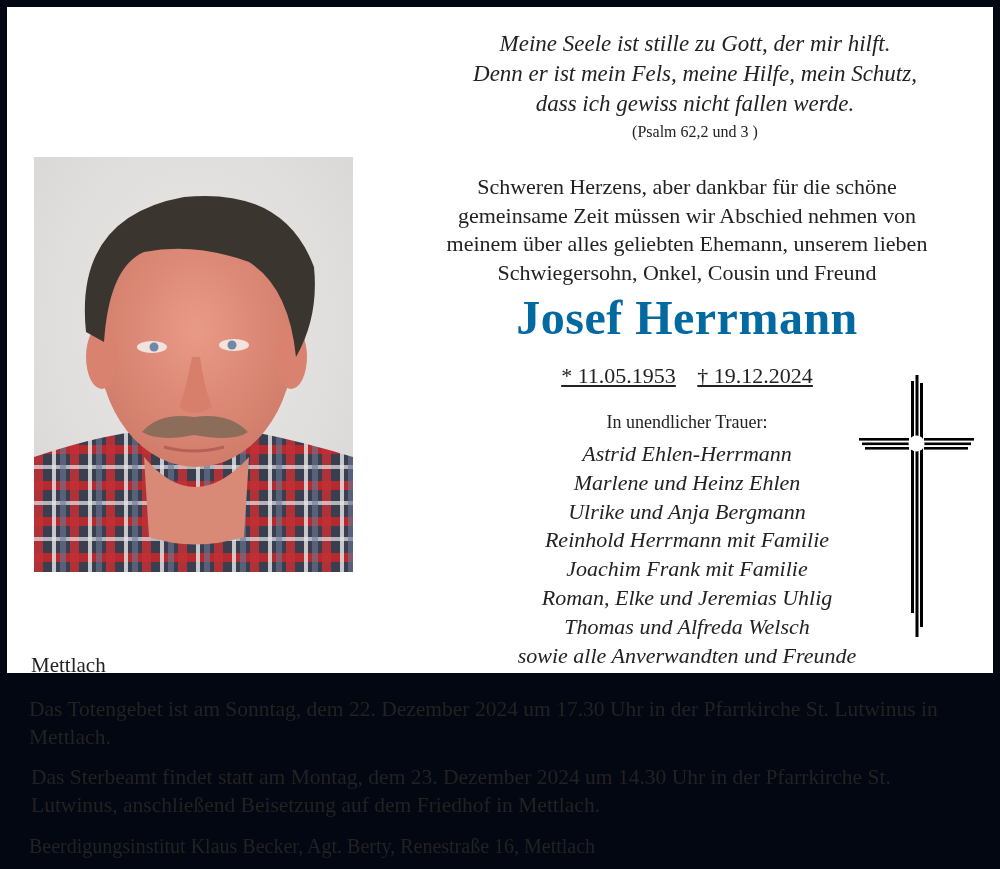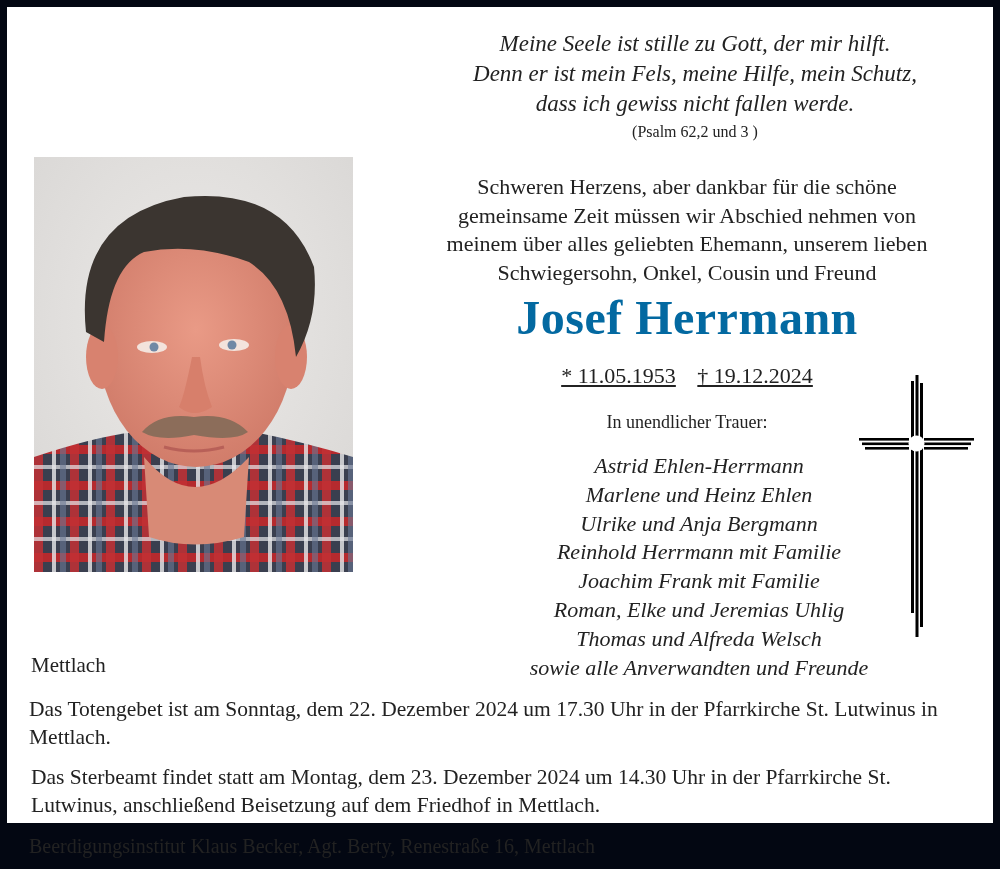--- a/index.html
+++ b/index.html
@@ -7,21 +7,21 @@
     width: 1000px; height: 869px;
     background: #030712;
     font-family: "Liberation Serif", "DejaVu Serif", serif;
     color: #1a1a1a;
     position: relative;
     overflow: hidden;
   }
   .page {
     position: absolute;
     left: 7px; top: 7px;
-    width: 986px; height: 816px;
+    width: 986px; height: 666px;
     background: #ffffff;
   }
   .abs { position: absolute; }
 
   .psalm {
     left: 388px; top: 22px; width: 600px;
     font-style: italic; font-size: 23px; line-height: 30px;
     text-align: center; color: #222;
   }
   .psalm-ref {
@@ -43,21 +43,21 @@
   }
   .dates span { margin: 0 8px; text-decoration: underline; }
   .trauer-label {
     left: 400px; top: 405px; width: 560px;
     font-size: 18px; text-align: center; color: #222;
   }
   .mourners {
     left: 400px; top: 433px; width: 560px;
     font-style: italic; font-size: 22px; line-height: 28.8px;
     text-align: center; color: #222;
-    margin: 12px; padding: 0; list-style: none;
+    margin: 0; padding: 0; list-style: none;
   }
 
   .photo {
     left: 27px; top: 150px; width: 319px; height: 415px;
     background: #e6e4e2;
     overflow: hidden;
     box-shadow: inset 0 0 12px 6px #ffffff;
   }
 
   .cross { left: 852px; top: 368px; width: 115px; height: 262px; }

